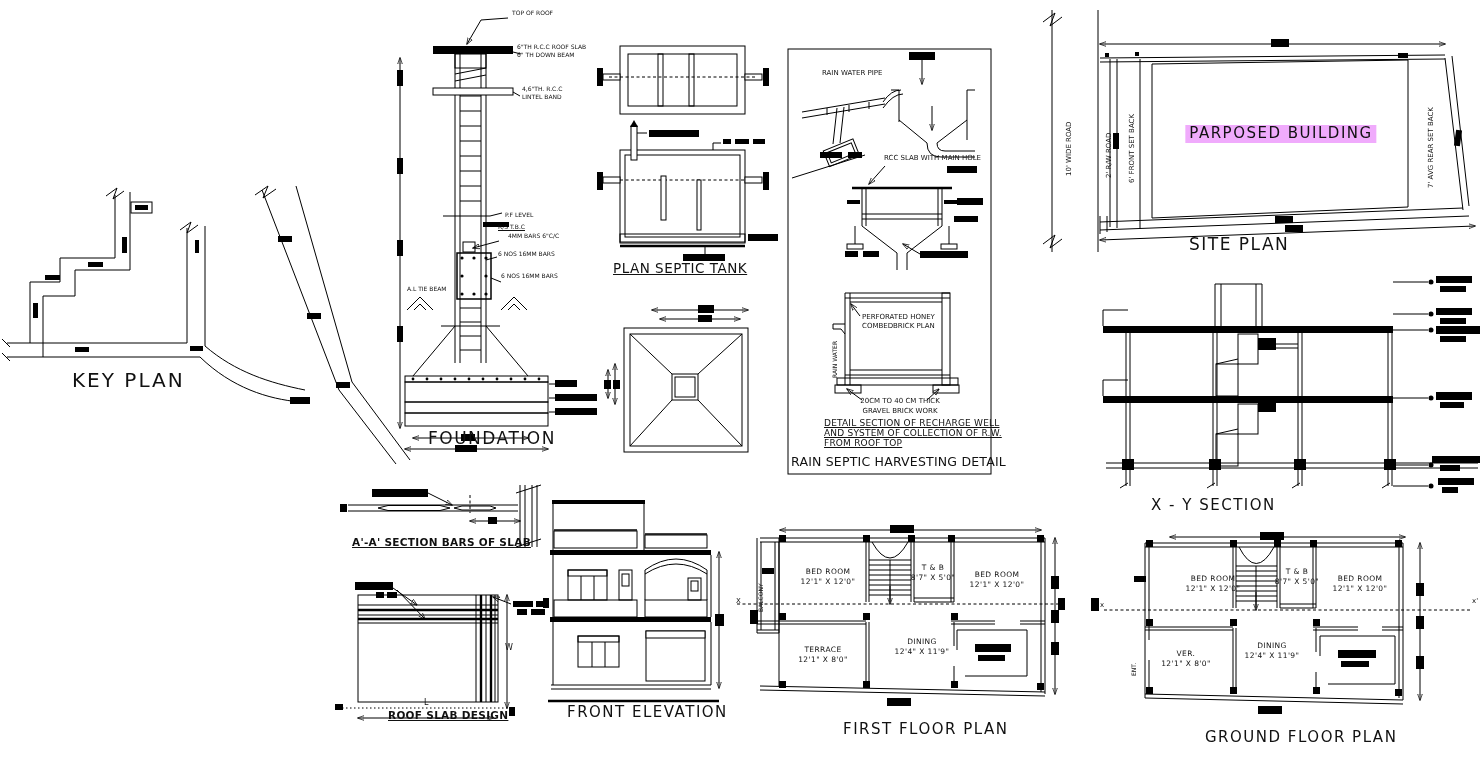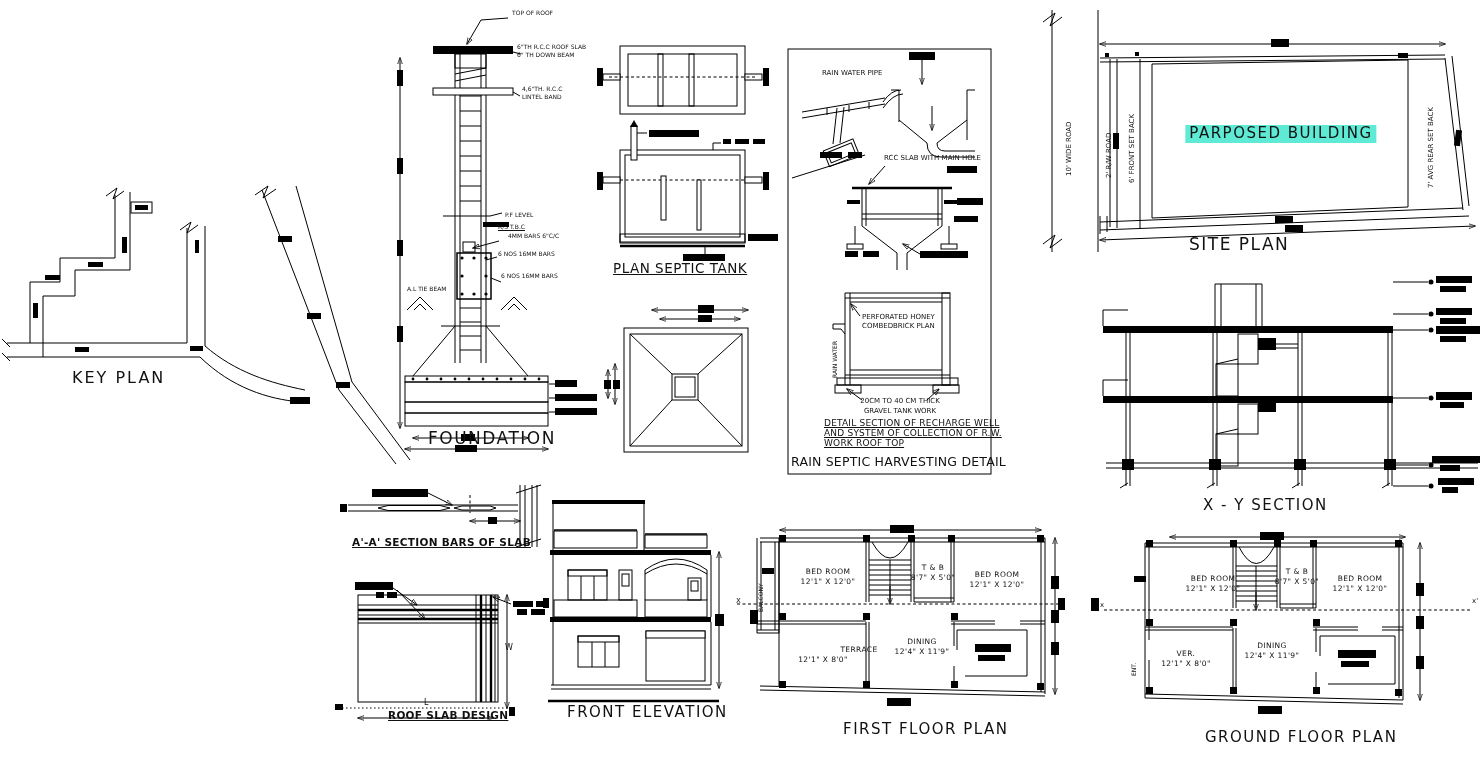--- a/index.html
+++ b/index.html
@@ -20,21 +20,21 @@
   .b{font-weight:bold;}
   .t6{font-size:6px;}
   .t7{font-size:7px;}
   .t8{font-size:8px;letter-spacing:.3px;}
   .t9{font-size:9px;letter-spacing:.2px;padding-left:32px;}
   .t10{font-size:10.5px;letter-spacing:.3px;}
   .t12{font-size:12.5px;letter-spacing:.2px;}
   .t13{font-size:13.5px;letter-spacing:.5px;}
   .t15{font-size:15px;letter-spacing:1.5px;}
   .t17{font-size:17px;letter-spacing:1.5px;}
-  .t21{font-size:16px;letter-spacing:2px;}
+  .t21{font-size:20px;letter-spacing:2px;}
   .room{font-size:7.5px;letter-spacing:.4px;}
 </style>
 </head>
 <body>
 
 <div class="canvas">
 
 <svg width="0" height="0">
  <defs>
   <pattern id="h45" width="9" height="9" patternUnits="userSpaceOnUse" patternTransform="rotate(45)">
@@ -338,24 +338,24 @@
   <line x1="140" y1="352" x2="152" y2="341" marker-end="url(#ar)"></line>
   <line x1="73" y1="268" x2="64" y2="256" marker-end="url(#ar)"></line>
   <path d="M58 276 h-12 v5 h8 l4 5"></path>
 </svg>
 <div class="lbl t7" style="left:822px;top:70px">RAIN WATER PIPE</div>
 <div class="lbl t7" style="left:884px;top:155px">RCC SLAB WITH MAIN HOLE</div>
 <div class="lbl t7" style="left:862px;top:314px">PERFORATED HONEY</div>
 <div class="lbl t7" style="left:862px;top:323px">COMBEDBRICK PLAN</div>
 <div class="lbl t6 vert" style="left:832px;top:302px;height:76px">RAIN WATER</div>
 <div class="lbl t7 ctr" style="left:900px;top:398px">20CM TO 40 CM THICK</div>
-<div class="lbl t7 ctr" style="left:900px;top:408px">GRAVEL TANK WORK</div>
+<div class="lbl t7 ctr" style="left:900px;top:408px">GRAVEL BRICK WORK</div>
 <div class="lbl t9 u" style="left:792px;top:419px">DETAIL SECTION OF RECHARGE WELL</div>
 <div class="lbl t9 u" style="left:792px;top:429px">AND SYSTEM OF COLLECTION OF R.W.</div>
-<div class="lbl t9 u" style="left:792px;top:439px">WORK ROOF TOP</div>
+<div class="lbl t9 u" style="left:792px;top:439px">FROM ROOF TOP</div>
 <div class="lbl t12" style="left:791px;top:455px">RAIN SEPTIC HARVESTING DETAIL</div>
 
 <svg style="left:1035px;top:2px" width="448" height="256" viewBox="0 0 448 256">
   <line x1="17" y1="8" x2="17" y2="250"></line>
       <line x1="63" y1="8" x2="63" y2="250"></line>
   <path d="M8 20 l12 -9 l-5 13 l12 -9"></path>
       <path d="M8 242 l12 -9 l-5 13 l12 -9"></path>
   <line x1="65" y1="42" x2="410" y2="42" marker-start="url(#ar)" marker-end="url(#ar)"></line>
   <rect class="f" x="236" y="37" width="18" height="8"></rect>
   <line x1="65" y1="56" x2="410" y2="53"></line>
@@ -375,21 +375,21 @@
   <line x1="65" y1="238" x2="440" y2="224" marker-start="url(#ar)" marker-end="url(#ar)"></line>
   <rect class="f" x="240" y="214" width="18" height="7"></rect>
       <rect class="f" x="250" y="223" width="18" height="7"></rect>
   <line x1="65" y1="214" x2="65" y2="232"></line>
       <line x1="72" y1="214" x2="72" y2="230"></line>
   <rect class="f" x="363" y="51" width="10" height="5"></rect>
 </svg>
 <div class="lbl t7 vert" style="left:1066px;top:106px;height:70px">10' WIDE ROAD</div>
 <div class="lbl t7 vert" style="left:1106px;top:118px;height:60px">2' R/W ROAD</div>
 <div class="lbl t7 vert" style="left:1129px;top:103px;height:80px">6' FRONT SET BACK</div>
-<div class="lbl t15 ctr" style="left:1281px;top:125px;background:#5eead4;padding:1px 4px">PARPOSED BUILDING</div>
+<div class="lbl t15 ctr" style="left:1281px;top:125px;background:#f0abfc;padding:1px 4px">PARPOSED BUILDING</div>
 <div class="lbl t7 vert" style="left:1428px;top:96px;height:92px">7' AVG REAR SET BACK</div>
 <div class="lbl t17" style="left:1189px;top:236px">SITE PLAN</div>
 
 <svg style="left:1098px;top:268px" width="385" height="252" viewBox="0 0 385 252">
   <polyline points="30,42 5,42 5,58"></polyline>
       <polyline points="30,112 5,112 5,128"></polyline>
   <rect class="f" x="5" y="58" width="290" height="7"></rect>
   <rect class="f" x="5" y="128" width="290" height="7"></rect>
   <line x1="28" y1="65" x2="28" y2="218"></line>
       <line x1="32" y1="65" x2="32" y2="218"></line>
@@ -439,21 +439,21 @@
       <rect class="f" x="342" y="134" width="24" height="6"></rect>
   <line x1="295" y1="197" x2="330" y2="197"></line>
       <circle cx="333" cy="197" r="2.5" class="f"></circle>
   <rect class="f" x="334" y="188" width="48" height="7"></rect>
       <rect class="f" x="342" y="197" width="20" height="6"></rect>
   <line x1="295" y1="218" x2="330" y2="218"></line>
       <circle cx="333" cy="218" r="2.5" class="f"></circle>
   <rect class="f" x="340" y="210" width="36" height="7"></rect>
       <rect class="f" x="344" y="219" width="16" height="6"></rect>
 </svg>
-<div class="lbl t15" style="left:1203px;top:498px">X - Y  SECTION</div>
+<div class="lbl t15" style="left:1151px;top:498px">X - Y  SECTION</div>
 
 <svg style="left:340px;top:483px" width="212" height="78" viewBox="0 0 212 78">
   <rect class="f" x="32" y="6" width="56" height="8"></rect>
   <line x1="88" y1="10" x2="112" y2="22" marker-end="url(#ar)"></line>
   <line x1="8" y1="22" x2="178" y2="22"></line>
       <line x1="8" y1="28" x2="178" y2="28"></line>
   <polygon points="38,25 48,22.5 100,22.5 110,25 100,27.5 48,27.5"></polygon>
   <polygon points="114,25 122,23 150,23 156,25 150,27 122,27"></polygon>
   <rect class="f" x="0" y="21" width="7" height="8"></rect>
   <line x1="180" y1="2" x2="180" y2="64"></line>
@@ -618,21 +618,21 @@
   <rect class="f" x="27" y="50" width="12" height="6"></rect>
 </svg>
 <div class="lbl t6 vert" style="left:758px;top:560px;height:52px">BALCONY</div>
 <div class="lbl t7" style="left:736px;top:598px">X</div>
 <div class="lbl room ctr" style="left:828px;top:568px">BED ROOM</div>
 <div class="lbl room ctr" style="left:828px;top:578px">12'1" X 12'0"</div>
 <div class="lbl room ctr" style="left:933px;top:564px">T &amp; B</div>
 <div class="lbl room ctr" style="left:933px;top:574px">8'7" X 5'0"</div>
 <div class="lbl room ctr" style="left:997px;top:571px">BED ROOM</div>
 <div class="lbl room ctr" style="left:997px;top:581px">12'1" X 12'0"</div>
-<div class="lbl room ctr" style="left:859px;top:646px">TERRACE</div>
+<div class="lbl room ctr" style="left:823px;top:646px">TERRACE</div>
 <div class="lbl room ctr" style="left:823px;top:656px">12'1" X 8'0"</div>
 <div class="lbl room ctr" style="left:922px;top:638px">DINING</div>
 <div class="lbl room ctr" style="left:922px;top:648px">12'4" X 11'9"</div>
 <div class="lbl t15" style="left:843px;top:722px">FIRST FLOOR PLAN</div>
 
 <svg style="left:1090px;top:528px" width="393" height="232" viewBox="0 0 393 232">
   <line x1="80" y1="9" x2="315" y2="9" marker-start="url(#ar)" marker-end="url(#ar)"></line>
   <rect class="f" x="170" y="4" width="24" height="8"></rect>
   <line x1="55" y1="15" x2="313" y2="15"></line>
       <line x1="55" y1="19" x2="313" y2="19"></line>

